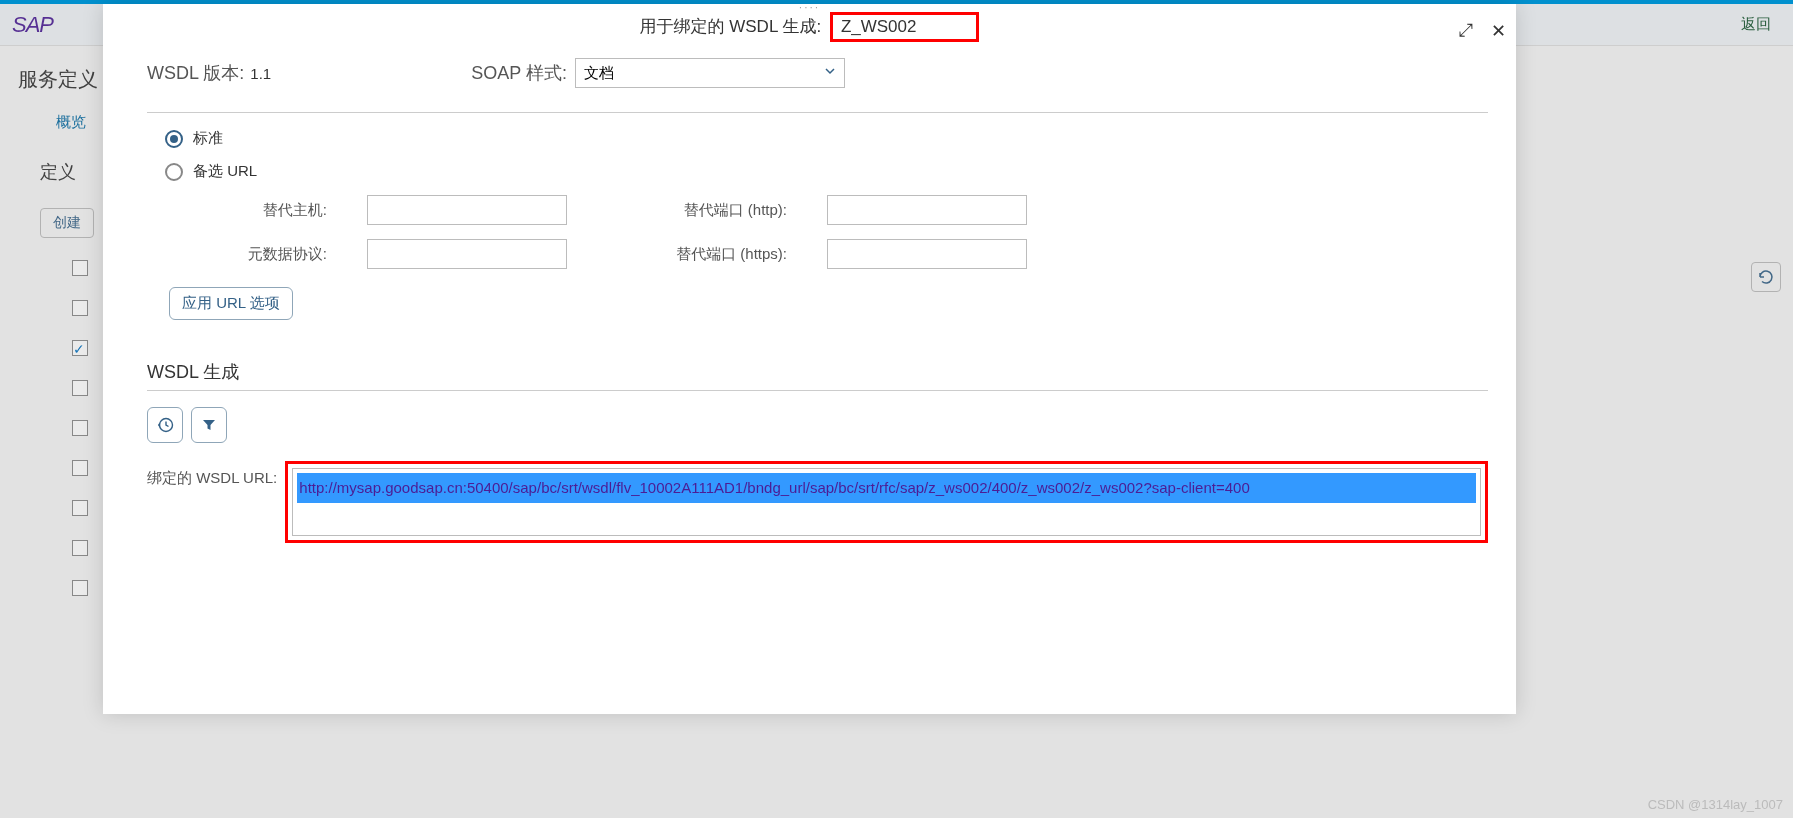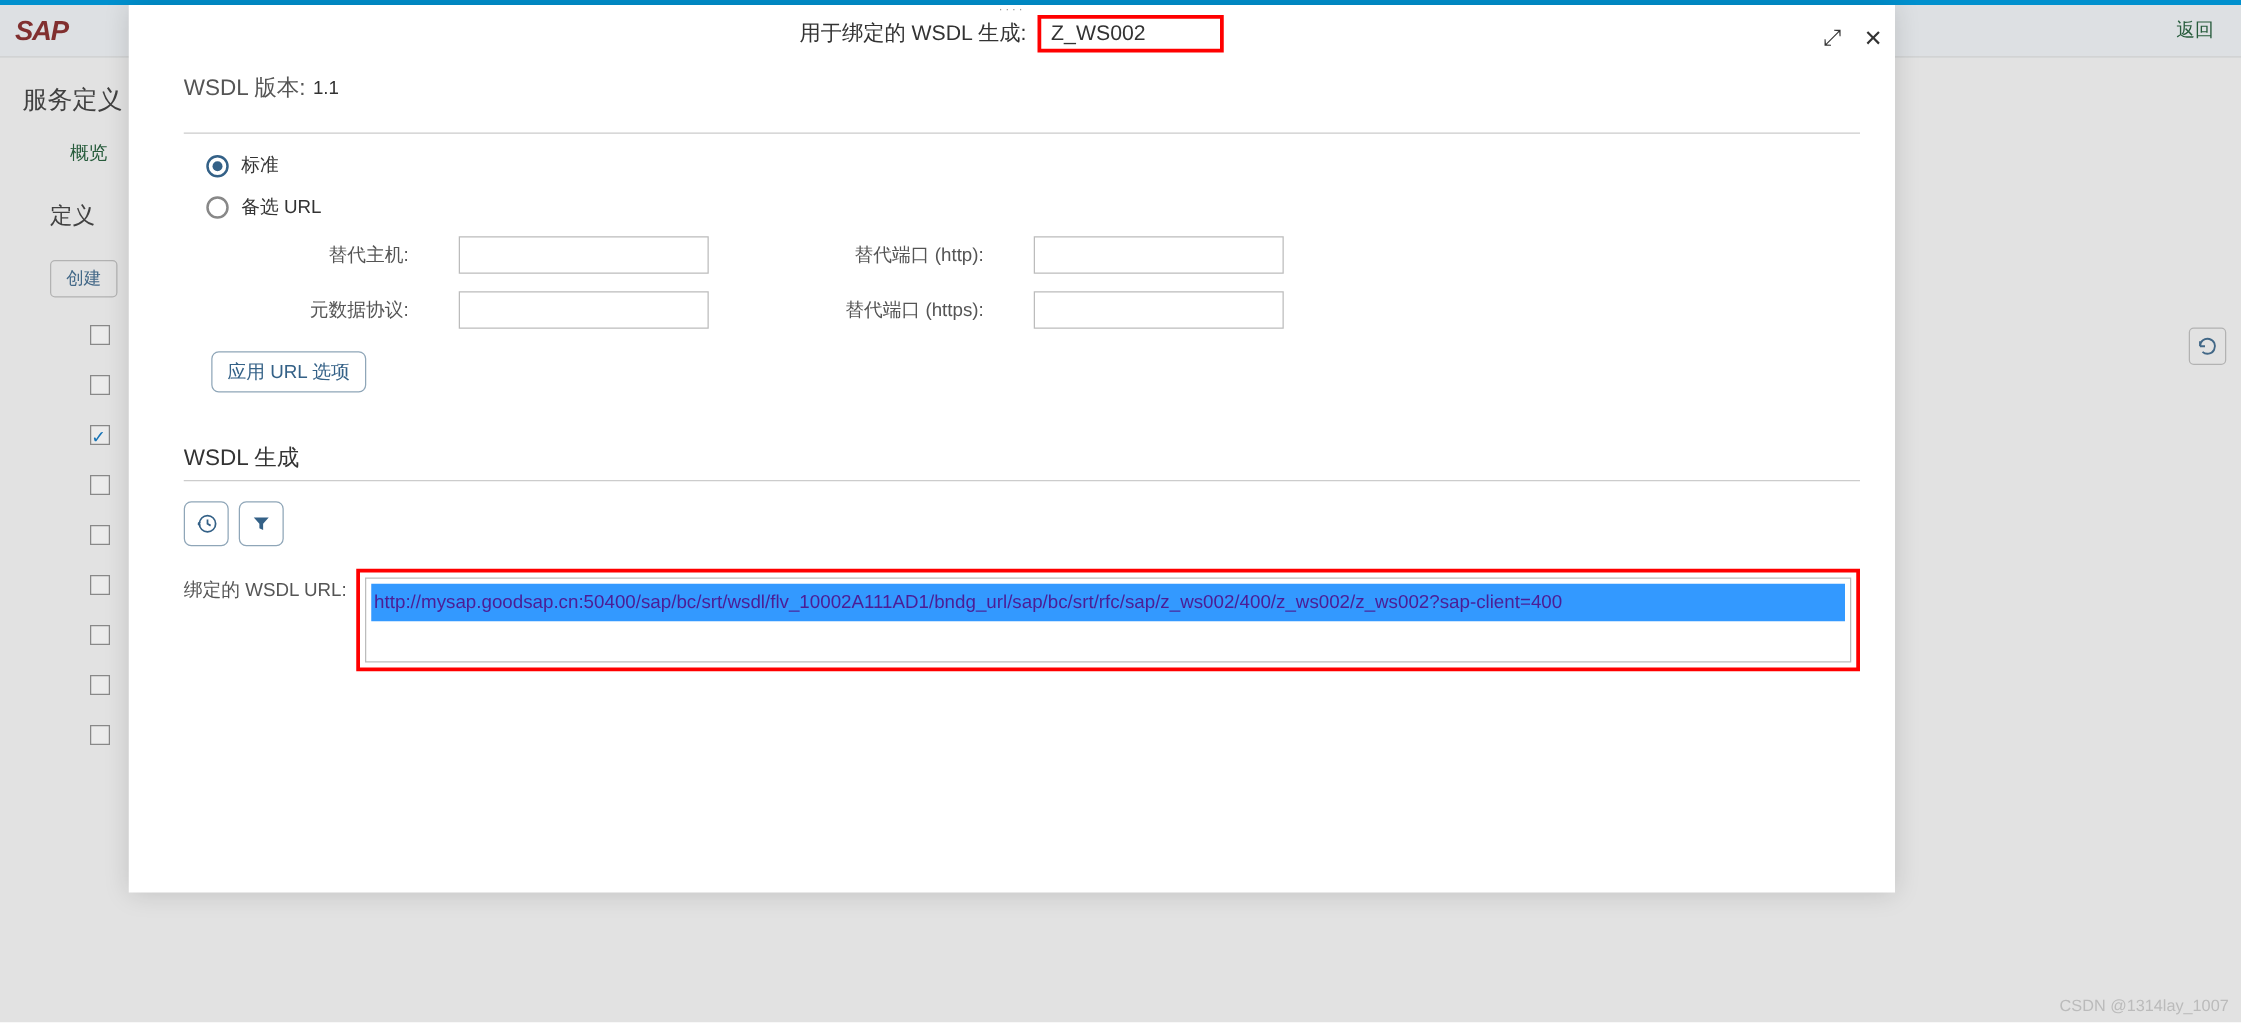--- a/index.html
+++ b/index.html
@@ -3,24 +3,24 @@
   <meta charset="utf-8">
   <style>
     * { box-sizing: border-box; margin: 0; padding: 0; }
     body { font-family: Arial, "Microsoft YaHei", sans-serif; font-size: 14px; color: #333; background: #fff; width: 1793px; height: 818px; overflow: hidden; position: relative; }
     
     .top-accent { height: 4px; background: #009de0; }
     
     
     .bg-layer { position: absolute; top: 4px; left: 0; right: 0; bottom: 0; background: #f5f5f5; filter: opacity(0.9); }
     .bg-header { height: 42px; display: flex; align-items: center; padding: 0 12px; background: #eef3f6; border-bottom: 1px solid #ddd; }
-    .sap-logo { font-weight: bold; font-style: italic; color: #7f1d1d; font-size: 22px; letter-spacing: -1px; }
+    .sap-logo { font-weight: normal; font-style: italic; color: #4c1d95; font-size: 22px; letter-spacing: -1px; }
     .bg-right-btn { margin-left: auto; color: #14532d; font-size: 15px; padding: 4px 10px; }
     .bg-title { font-size: 20px; color: #333; padding: 20px 18px 10px; }
-    .bg-tab { display: inline-block; padding: 10px 16px; color: #14532d; font-size: 15px; margin-left: 40px; }
+    .bg-tab { display: inline-block; padding: 10px 16px; color: #0369a1; font-size: 15px; margin-left: 40px; }
     .bg-section { padding: 18px 40px; font-size: 18px; color: #333; }
     .bg-btn { display: inline-block; border: 1px solid #bbb; border-radius: 4px; padding: 5px 12px; color: #346187; margin: 6px 0 0 40px; }
     .bg-checklist { margin: 10px 0 0 72px; }
     .bg-check-row { height: 40px; display: flex; align-items: center; gap: 6px; }
     .bg-checkbox { width: 16px; height: 16px; border: 1px solid #888; background: #fff; display: inline-block; }
     .bg-checkbox.checked::after { content: "✓"; color: #0070c0; font-size: 14px; line-height: 14px; }
     .bg-refresh { position: absolute; right: 12px; top: 258px; width: 30px; height: 30px; border: 1px solid #bbb; border-radius: 4px; display: flex; align-items: center; justify-content: center; color: #346187; }
     
     
     .modal-overlay { position: absolute; inset: 0; background: rgba(0,0,0,0.08); }
@@ -132,20 +132,31 @@
       <span>⤢</span>
       <span>✕</span>
     </div>
   </div>
 
   <div class="modal-body">
     <div class="top-row">
       <div class="top-kv">
         <span class="form-label">WSDL 版本:</span>
         <span class="form-value">1.1</span>
+      </div>
+      <div class="top-kv">
+        <span class="form-label">SOAP 样式:</span>
+        <span class="select-wrap">
+          <input type="text" readonly="" value="文档" style="">
+          <span class="chev">
+            <svg width="14" height="14" viewBox="0 0 14 14" fill="none" stroke="#346187" stroke-width="1.5">
+                <path d="M3 5l4 4 4-4"></path>
+              </svg>
+          </span>
+        </span>
       </div>
     </div>
     
     <hr class="section-hr">
     
     <div class="radio-row">
       <span class="radio">
           <span class="dot"></span>
         </span>
       <span>标准</span>

